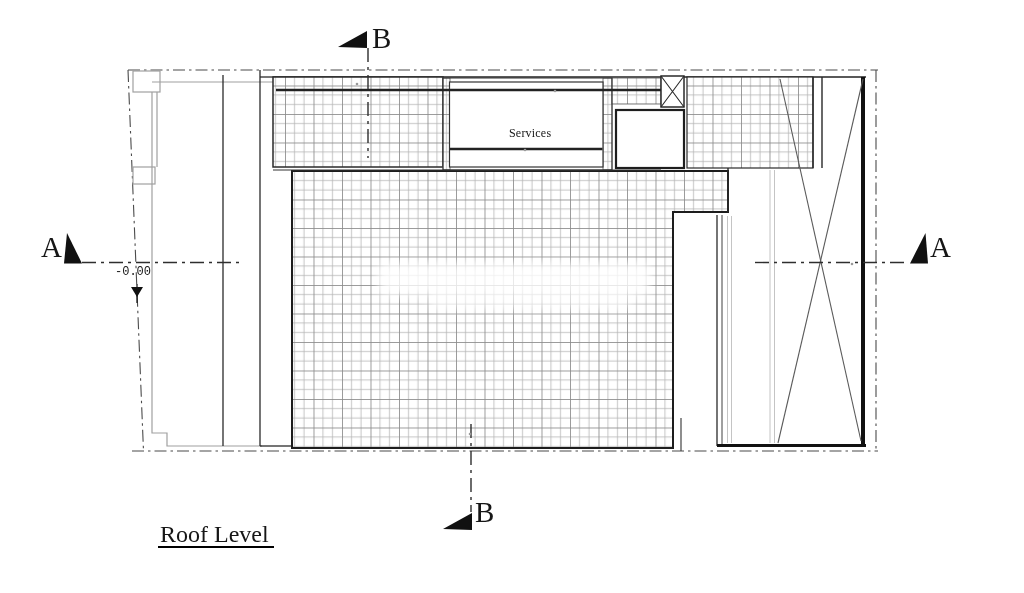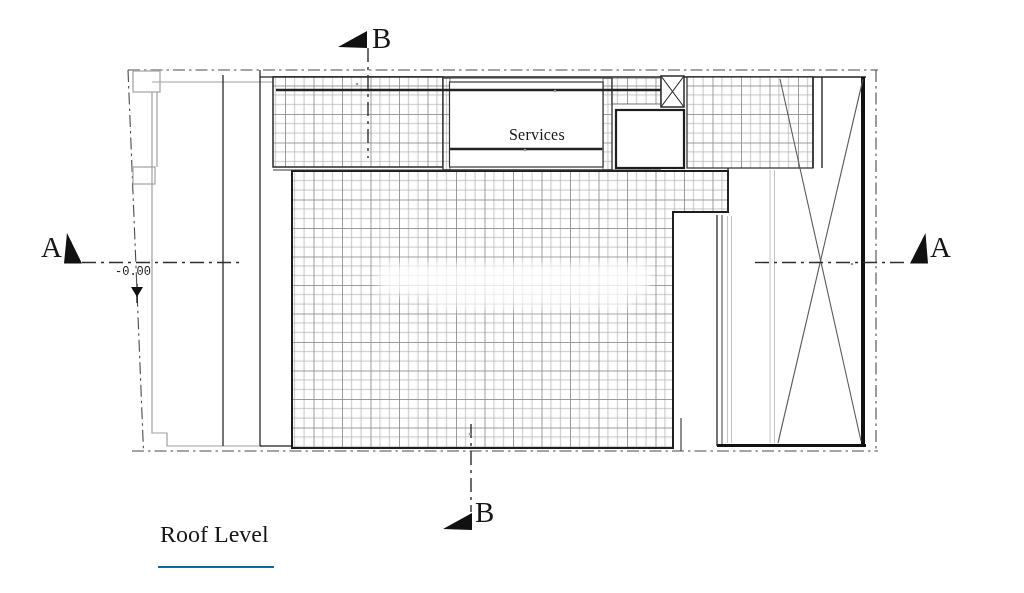--- a/index.html
+++ b/index.html
@@ -6,26 +6,26 @@
   .canvas{
     position:relative;
     width:1024px;height:593px;
     background:#ffffff;
     font-family:"Liberation Serif", serif;
     overflow:hidden;
   }
   .canvas svg{position:absolute;left:0;top:0;}
   .label{position:absolute;color:#161616;white-space:nowrap;line-height:1;}
   .letter{font-size:29px;}
-  .services{font-size:16px;letter-spacing:0.2px;font-family:Liberation Serif, serif;}
+  .services{font-size:12px;letter-spacing:0.2px;font-family:Liberation Serif, serif;}
   .level{font-size:12px;}
   .title{
     font-size:24px;
-    border-bottom:2px solid #0369a1;
-    padding:0 5px 20px 2px;
+    border-bottom:2px solid #000000;
+    padding:0 5px 0 2px;
   }
   .wm{
     position:absolute;
     background:rgba(255,255,255,0.78);
     filter:blur(5px);
     border-radius:10px;
     pointer-events:none;
   }
   .wm1{left:378px;top:263px;width:272px;height:32px;}
   .wm2{left:428px;top:292px;width:205px;height:18px;background:rgba(255,255,255,0.6);}

